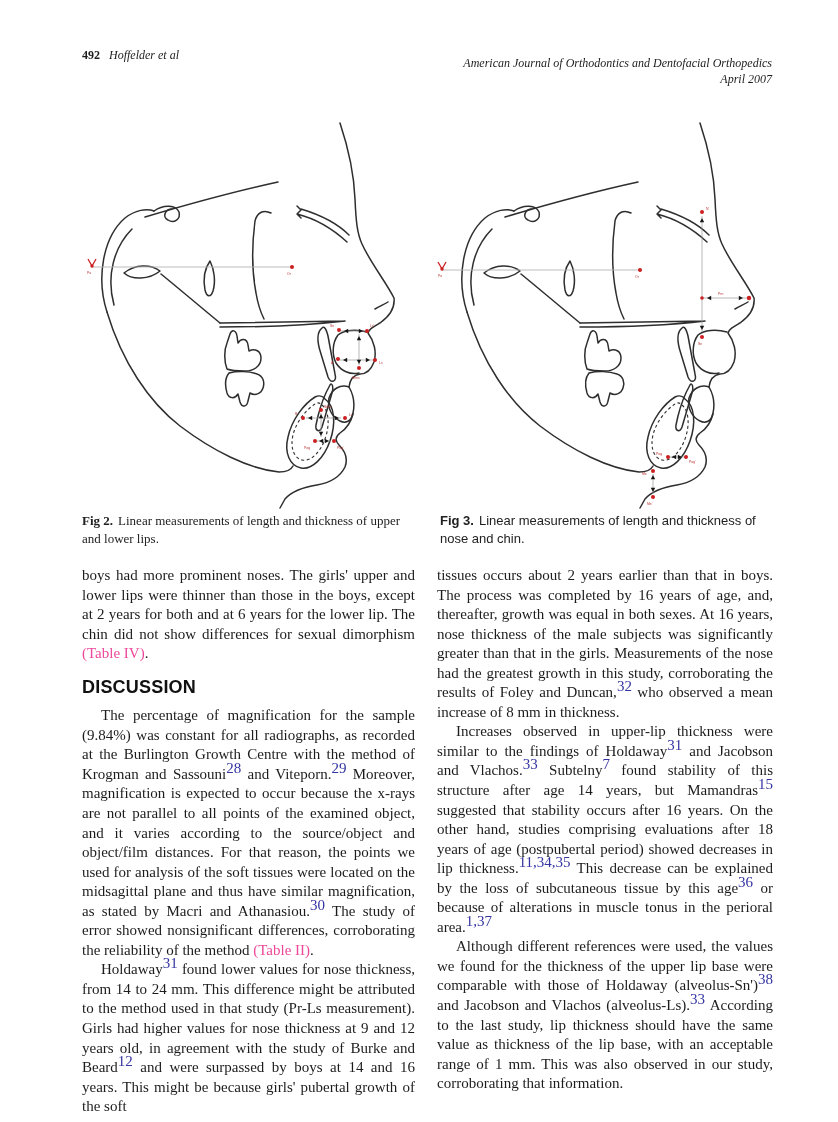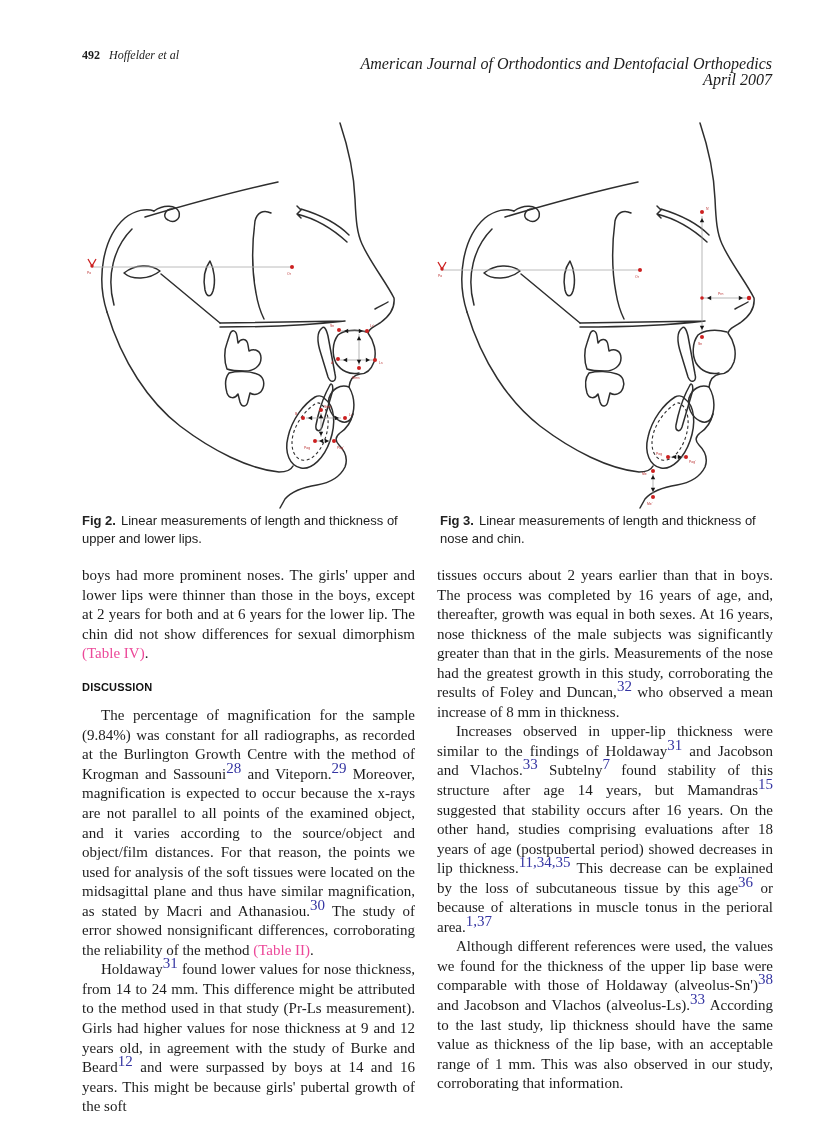--- a/index.html
+++ b/index.html
@@ -5,37 +5,37 @@
   html,body{margin:0;padding:0;}
   body{
     width:838px;height:1122px;position:relative;background:#ffffff;
     font-family:"Liberation Serif", serif;color:#1c1c1c;overflow:hidden;
   }
   
   .hdr-left{position:absolute;left:82px;top:48px;font-size:12px;}
   .hdr-pagenum{font-weight:bold;font-style:normal;}
   .hdr-authors{font-style:italic;margin-left:9px;}
   .hdr-right{position:absolute;right:66px;top:56px;text-align:right;
-    font-style:italic;font-size:16px;line-height:15.5px;}
+    font-style:italic;font-size:12px;line-height:15.5px;}
   
   .fig-svg{position:absolute;top:120px;width:340px;height:390px;}
   #fig2-svg{left:77px;}
   #fig3-svg{left:437px;}
   .caption{position:absolute;top:512px;width:332px;
     font-family:"Liberation Sans", sans-serif;font-size:13px;line-height:17.5px;color:#222;}
-  #caption-fig2{left:82px;}
+  #caption-fig2{left:82px;font-family:Liberation Serif, serif;}
   #caption-fig3{left:440px;}
   .cap-label{font-weight:bold;margin-right:5px;}
   
   .col{position:absolute;top:566px;font-size:15px;line-height:19.55px;text-align:justify;}
   #left-column{left:82px;width:333px;}
   #right-column{left:437px;width:336px;}
   .body-para{margin:0;}
   .body-para.indent{text-indent:19px;}
-  .section-heading{font-family:"Liberation Sans", sans-serif;font-size:11px;
+  .section-heading{font-family:"Liberation Sans", sans-serif;font-size:18px;
     letter-spacing:.2px;margin:14px 0 9px 0;color:#111;}
   .link{color:#ec4899;}
   sup.cite{font-size:15px;line-height:0;color:#3434a2;}
   
   .trace{stroke:#2e2e2e;stroke-width:1.5;fill:none;stroke-linecap:round;stroke-linejoin:round;}
   .trace-dash{stroke:#2e2e2e;stroke-width:1.1;fill:none;stroke-dasharray:3 2.6;}
   .mline{stroke:#9a9a9a;stroke-width:0.7;fill:none;}
   .refline{stroke:#b4b4b4;stroke-width:0.9;fill:none;}
   .rdot{fill:#cc2020;}
   .ah{fill:#151515;}

